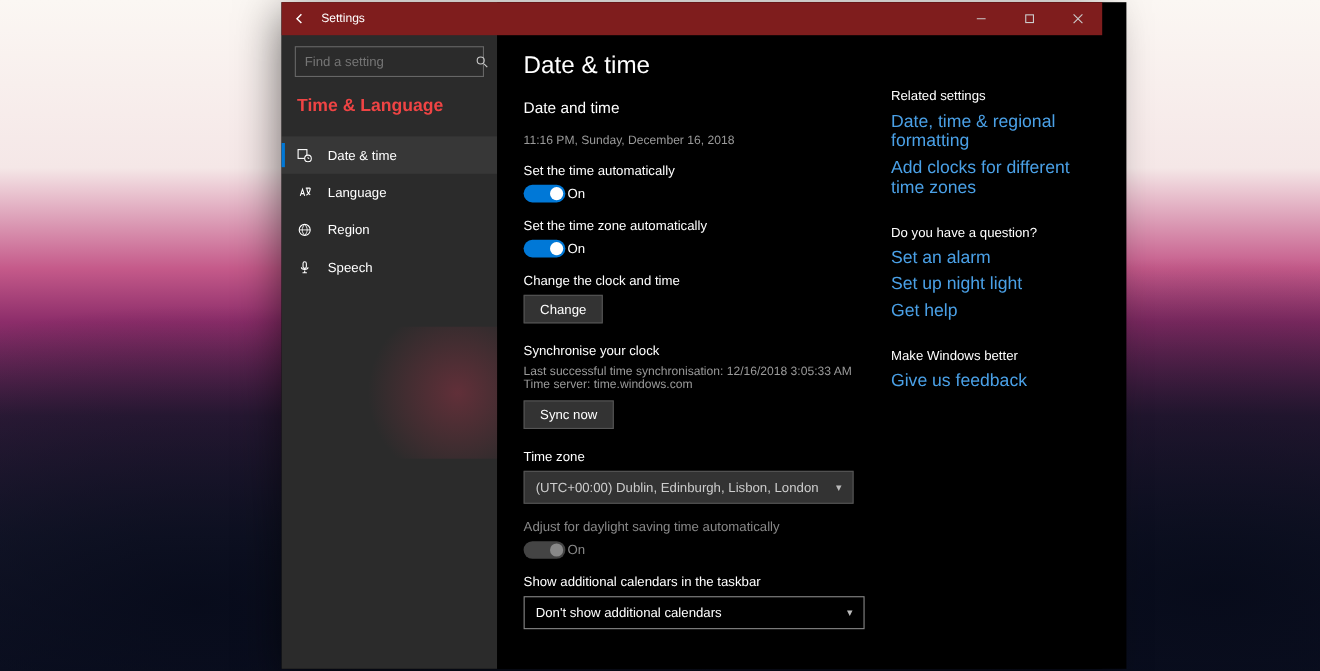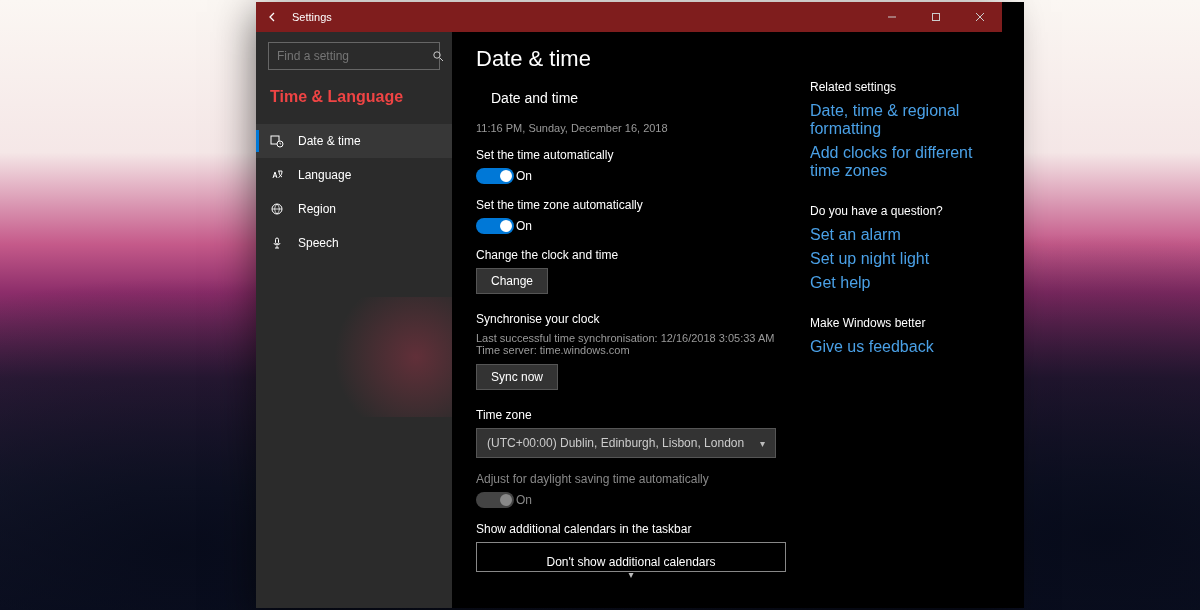--- a/index.html
+++ b/index.html
@@ -83,21 +83,21 @@
   }
 
   
   .content {
     flex:1; background:#000; padding: 44px 24px 16px 24px; display:flex; position:relative;
   }
   .main-col { width: 320px; }
   .sec-col { width: 190px; margin-left: 14px; padding-top: 34px; }
 
   h1 { font-size: 22px; font-weight: 400; margin-bottom: 18px; }
-  h2 { font-size: 14px; font-weight: 400; margin: 0 15px 16px; }
+  h2 { font-size: 14px; font-weight: 400; margin: 0 0 16px; }
   .lbl { font-size: 12px; color:#fff; margin: 0 0 6px; }
   .subtxt { font-size: 11px; color:#9a9a9a; }
   .block { margin-bottom: 14px; }
 
   .toggle-row { display:flex; align-items:center; gap:2px; margin-top:4px; }
   .toggle {
     width: 38px; height: 16px; border-radius: 16px; position:relative;
     background:#0078d7;
   }
   .toggle .knob {
@@ -110,23 +110,23 @@
 
   .btn-gray {
     display:inline-block; padding: 5px 14px; font-size:12px; color:#fff;
     background:#333; border:1px solid #555;
   }
 
   .dropdown {
     width: 300px; height: 30px;
     border:1px solid #555; background:#333;
     display:flex; align-items:center; justify-content:space-between;
-    padding: 12px 10px; font-size:12px; color:#ccc;
-  }
-  .dropdown.outline { background:transparent; border:1px solid #888; color:#fff; width:310px;flex-direction:column; }
+    padding: 0 10px; font-size:12px; color:#ccc;
+  }
+  .dropdown.outline { background:transparent; border:1px solid #888; color:#fff; width:310px; }
   .chev { font-size:10px; color:#bbb; }
 
   .sec-hdr { font-size:12px; color:#fff; margin-bottom: 8px; }
   .link { font-size:16px; color:#4aa0e6; margin-bottom: 6px; display:block; }
   .sec-col .group { margin-bottom: 24px; }
 
   svg { display:block; }
 </style>
 </head>
 <body>

